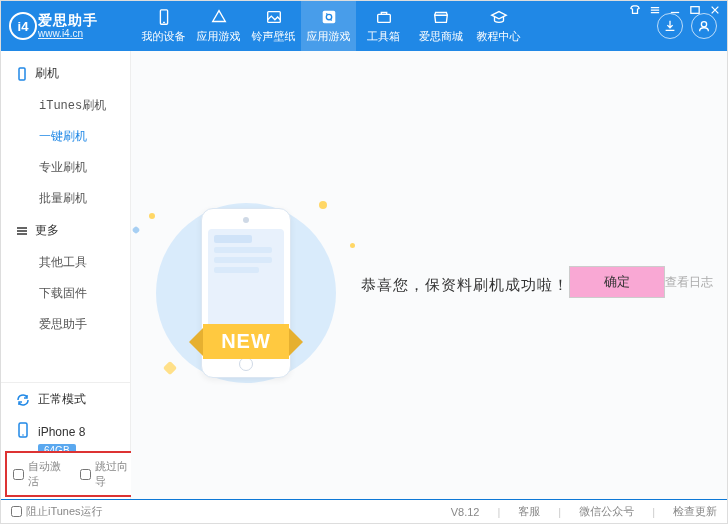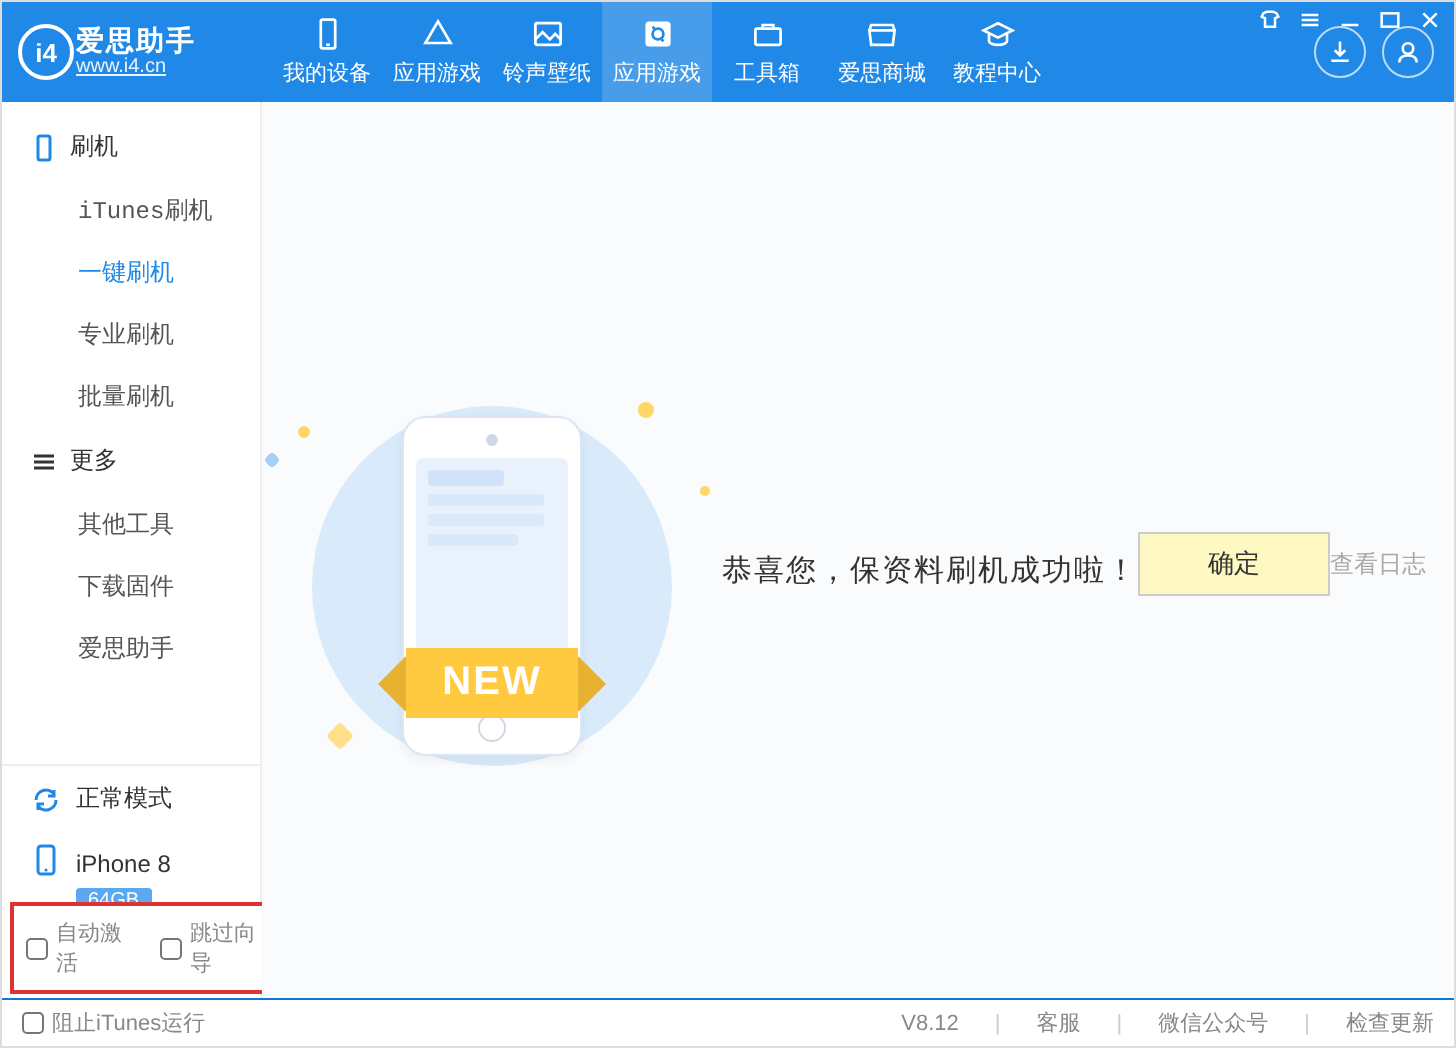--- a/index.html
+++ b/index.html
@@ -68,21 +68,21 @@
 .ribbon { position: absolute; background: #ffc940; color: #fff; font-weight: bold; font-size: 20px; padding: 6px 18px; bottom: 34px; letter-spacing: 1px; }
 .ribbon:before, .ribbon:after{ content:""; position:absolute; top:4px; border-top:14px solid transparent; border-bottom:14px solid transparent;}
 .ribbon:before{ left:-14px; border-right:14px solid #e6b030;}
 .ribbon:after{ right:-14px; border-left:14px solid #e6b030;}
 .spark { position:absolute; background:#ffd766; border-radius:50%; }
 .sp1{width:6px;height:6px;top:20px;left:18px;} .sp2{width:8px;height:8px;top:8px;right:34px;}
 .sp3{width:5px;height:5px;top:50px;right:6px;} .sp4{width:10px;height:10px;background:#ffe089;border-radius:2px;transform:rotate(45deg);bottom:20px;left:34px;}
 .sp5{width:6px;height:6px;background:#a7cff3;border-radius:2px;transform:rotate(45deg);top:34px;left:2px;}
 
 .success-text { margin-top: 20px; font-size: 15px; color: #333; letter-spacing: 1px; }
-.ok-btn { margin-top: 14px; padding: 6px 34px; border: 1px solid #ccc; background: #fef9c3; font-size: 13px; color: #333; cursor: pointer; }
+.ok-btn { margin-top: 14px; padding: 6px 34px; border: 1px solid #ccc; background: #f9a8d4; font-size: 13px; color: #333; cursor: pointer; }
 .log-link { margin-top: 14px; font-size: 12px; color: #aaa; cursor: pointer; }
 
 
 .footer { position: absolute; bottom: 0; left: 0; right: 0; height: 24px; border-top: 1px solid #0d78d6; background: #fff; display: flex; align-items: center; padding: 0 10px; font-size: 11px; color: #888; }
 .footer .chk input { margin-right:4px; }
 .footer .fr { margin-left: auto; display: flex; align-items: center; gap: 14px; }
 .footer .sep { color: #ccc; margin: 0 4px; }
 </style>
 </head>
 <body>

